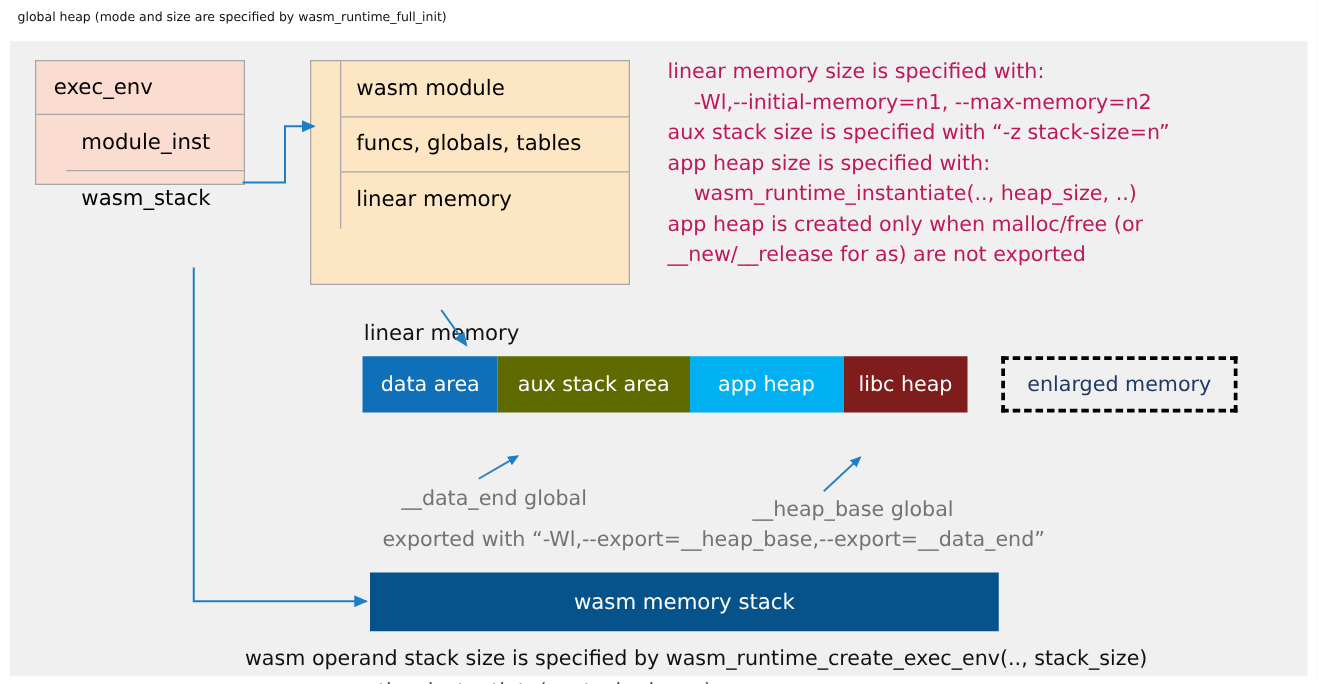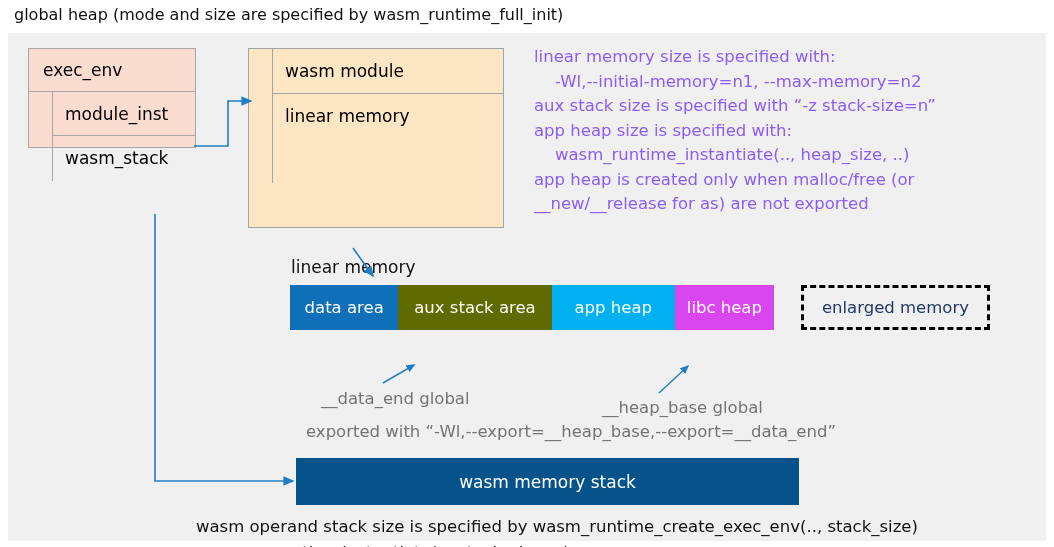--- a/index.html
+++ b/index.html
@@ -14,21 +14,21 @@
     overflow: hidden;
     font-family: "DejaVu Sans", "Liberation Sans", sans-serif;
     color: #000000;
   }
 
   
   #diagram-title {
     position: absolute;
     left: 14px;
     top: 4px;
-    font-size: 16px;
+    font-size: 10px;
     line-height: 22px;
     color: #111111;
     white-space: nowrap;
   }
 
   
   #canvas-panel {
     position: absolute;
     left: 8px;
     top: 33px;
@@ -76,42 +76,42 @@
     border-bottom: 1px solid #a6a6a6;
   }
   .struct-row:last-child { border-bottom: none; }
 
   
   #exec-env-box {
     left: 20px; top: 15px; width: 168px; height: 100px;
     background: #fadcd1;
   }
   #exec-env-box .struct-head { height: 43px; }
-  #exec-env-box .struct-body { height: 89px; }
+  #exec-env-box .struct-body { height: 89px; align-items: center; }
   #exec-env-box .struct-row { height: 44px; }
 
   
   #module-inst-box {
     left: 240px; top: 15px; width: 256px; height: 180px;
     background: #fce6c3;
   }
   #module-inst-box .struct-head { height: 45px; }
   #module-inst-box .struct-body { height: 134px; }
   #module-inst-box .struct-row { height: 44.6px; }
 
   
   #linear-memory-notes {
     position: absolute;
     left: 526px;
     top: 12px;
     width: 510px;
     font-size: 16.5px;
     line-height: 24.5px;
     white-space: pre;
-    color: #8b5cf6;
+    color: #be185d;
   }
 
   
   #linear-memory-label {
     position: absolute;
     left: 283px;
     top: 224px;
     font-size: 17px;
     color: #111111;
   }
@@ -202,40 +202,41 @@
         <div class="struct-row">wasm_stack</div>
       </div>
     </div>
   </div>
 
   <div class="struct-box" id="module-inst-box">
     <div class="struct-body">
       <div class="struct-indent"></div>
       <div class="struct-rows">
         <div class="struct-row">wasm module</div>
+        <div class="struct-row">funcs, globals, tables</div>
         <div class="struct-row">linear memory</div>
       </div>
     </div>
   </div>
 
   <div id="linear-memory-notes">linear memory size is specified with:
     -Wl,--initial-memory=n1, --max-memory=n2
 aux stack size is specified with “-z stack-size=n”
 app heap size is specified with:
     wasm_runtime_instantiate(.., heap_size, ..)
 app heap is created only when malloc/free (or
 __new/__release for as) are not exported</div>
 
   <div id="linear-memory-label">linear memory</div>
 
   <div id="memory-bar" style="width: 700px;">
     <div class="mem-seg" style="width: 116px; background: rgb(15, 111, 184);">data area</div>
     <div class="mem-seg" style="width: 164px; background: rgb(95, 106, 0);">aux stack area</div>
     <div class="mem-seg" style="width: 132px; background: rgb(0, 176, 240);">app heap</div>
-    <div class="mem-seg" style="width: 106px; background: #d946ef;">libc heap</div>
+    <div class="mem-seg" style="width: 106px; background: #7f1d1d;">libc heap</div>
     <div class="mem-seg dashed" style="width: 202px;">enlarged memory</div>
   </div>
 
   <div class="callout" id="data-end-label">__data_end global</div>
   <div class="callout" id="export-note">exported with “-Wl,--export=__heap_base,--export=__data_end”</div>
   <div class="callout" id="heap-base-label">__heap_base global</div>
 
   <div id="operand-stack-bar">wasm memory stack</div>
 
   <div id="operand-stack-note">wasm operand stack size is specified by wasm_runtime_create_exec_env(.., stack_size)

